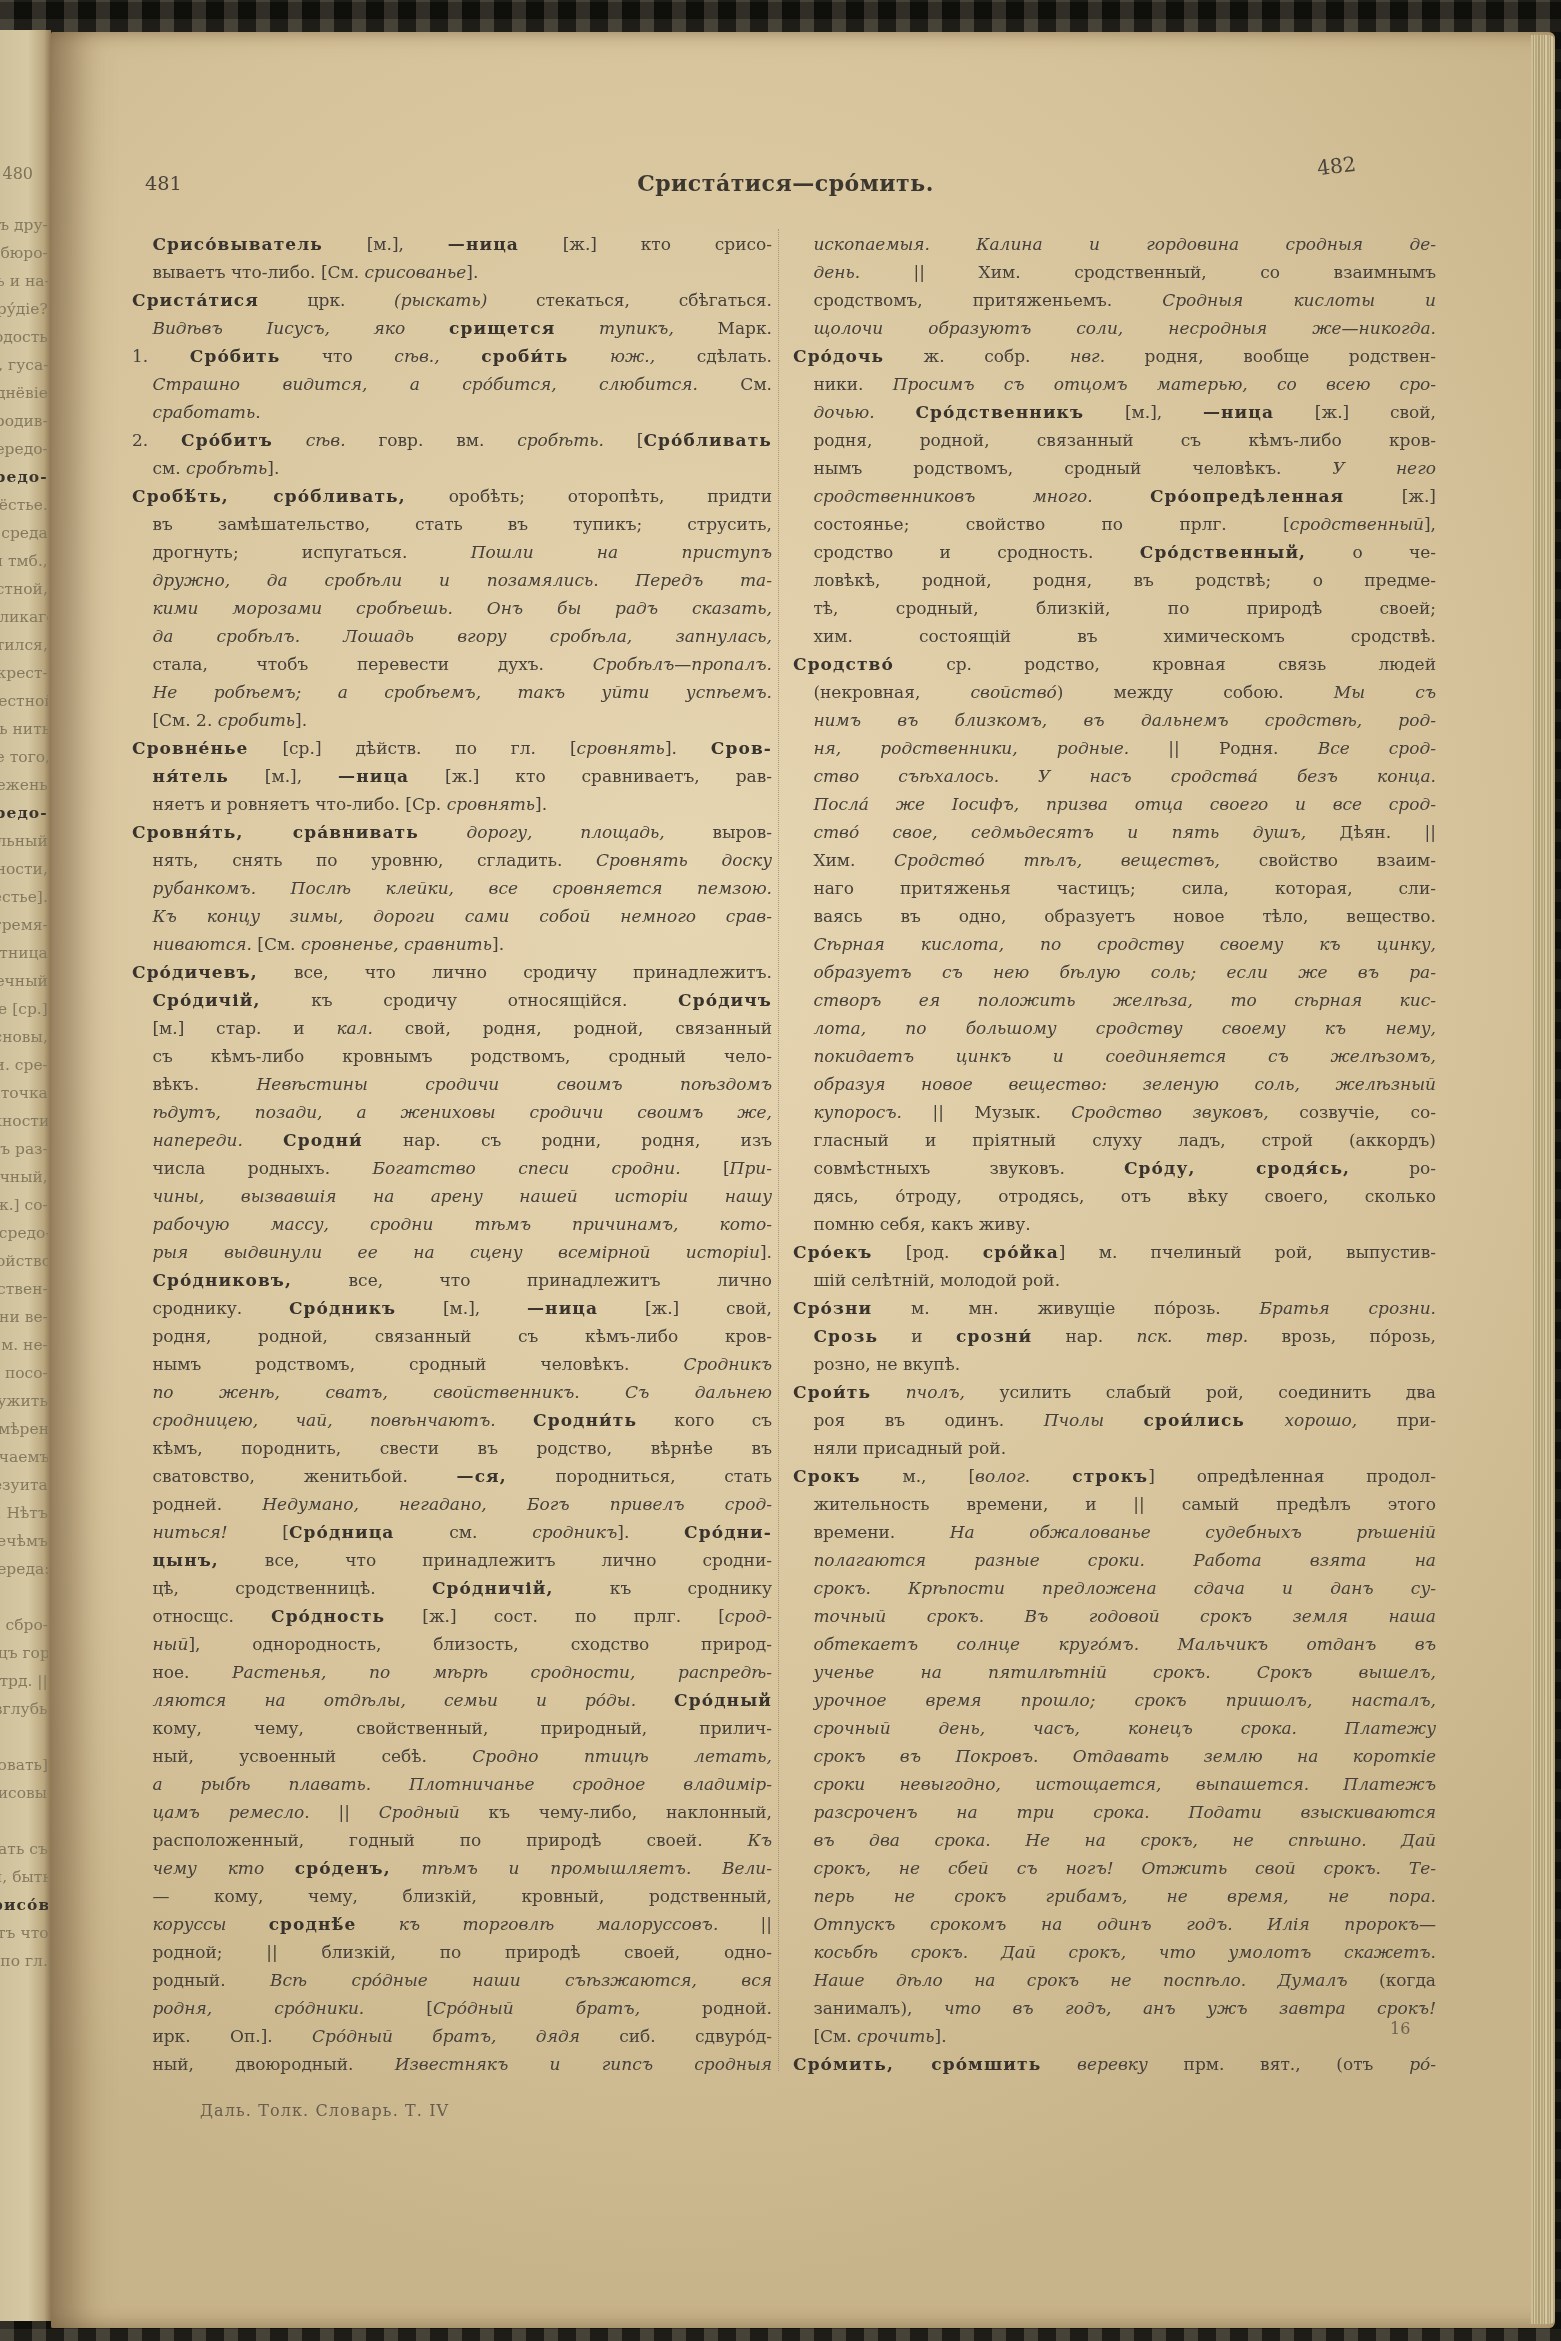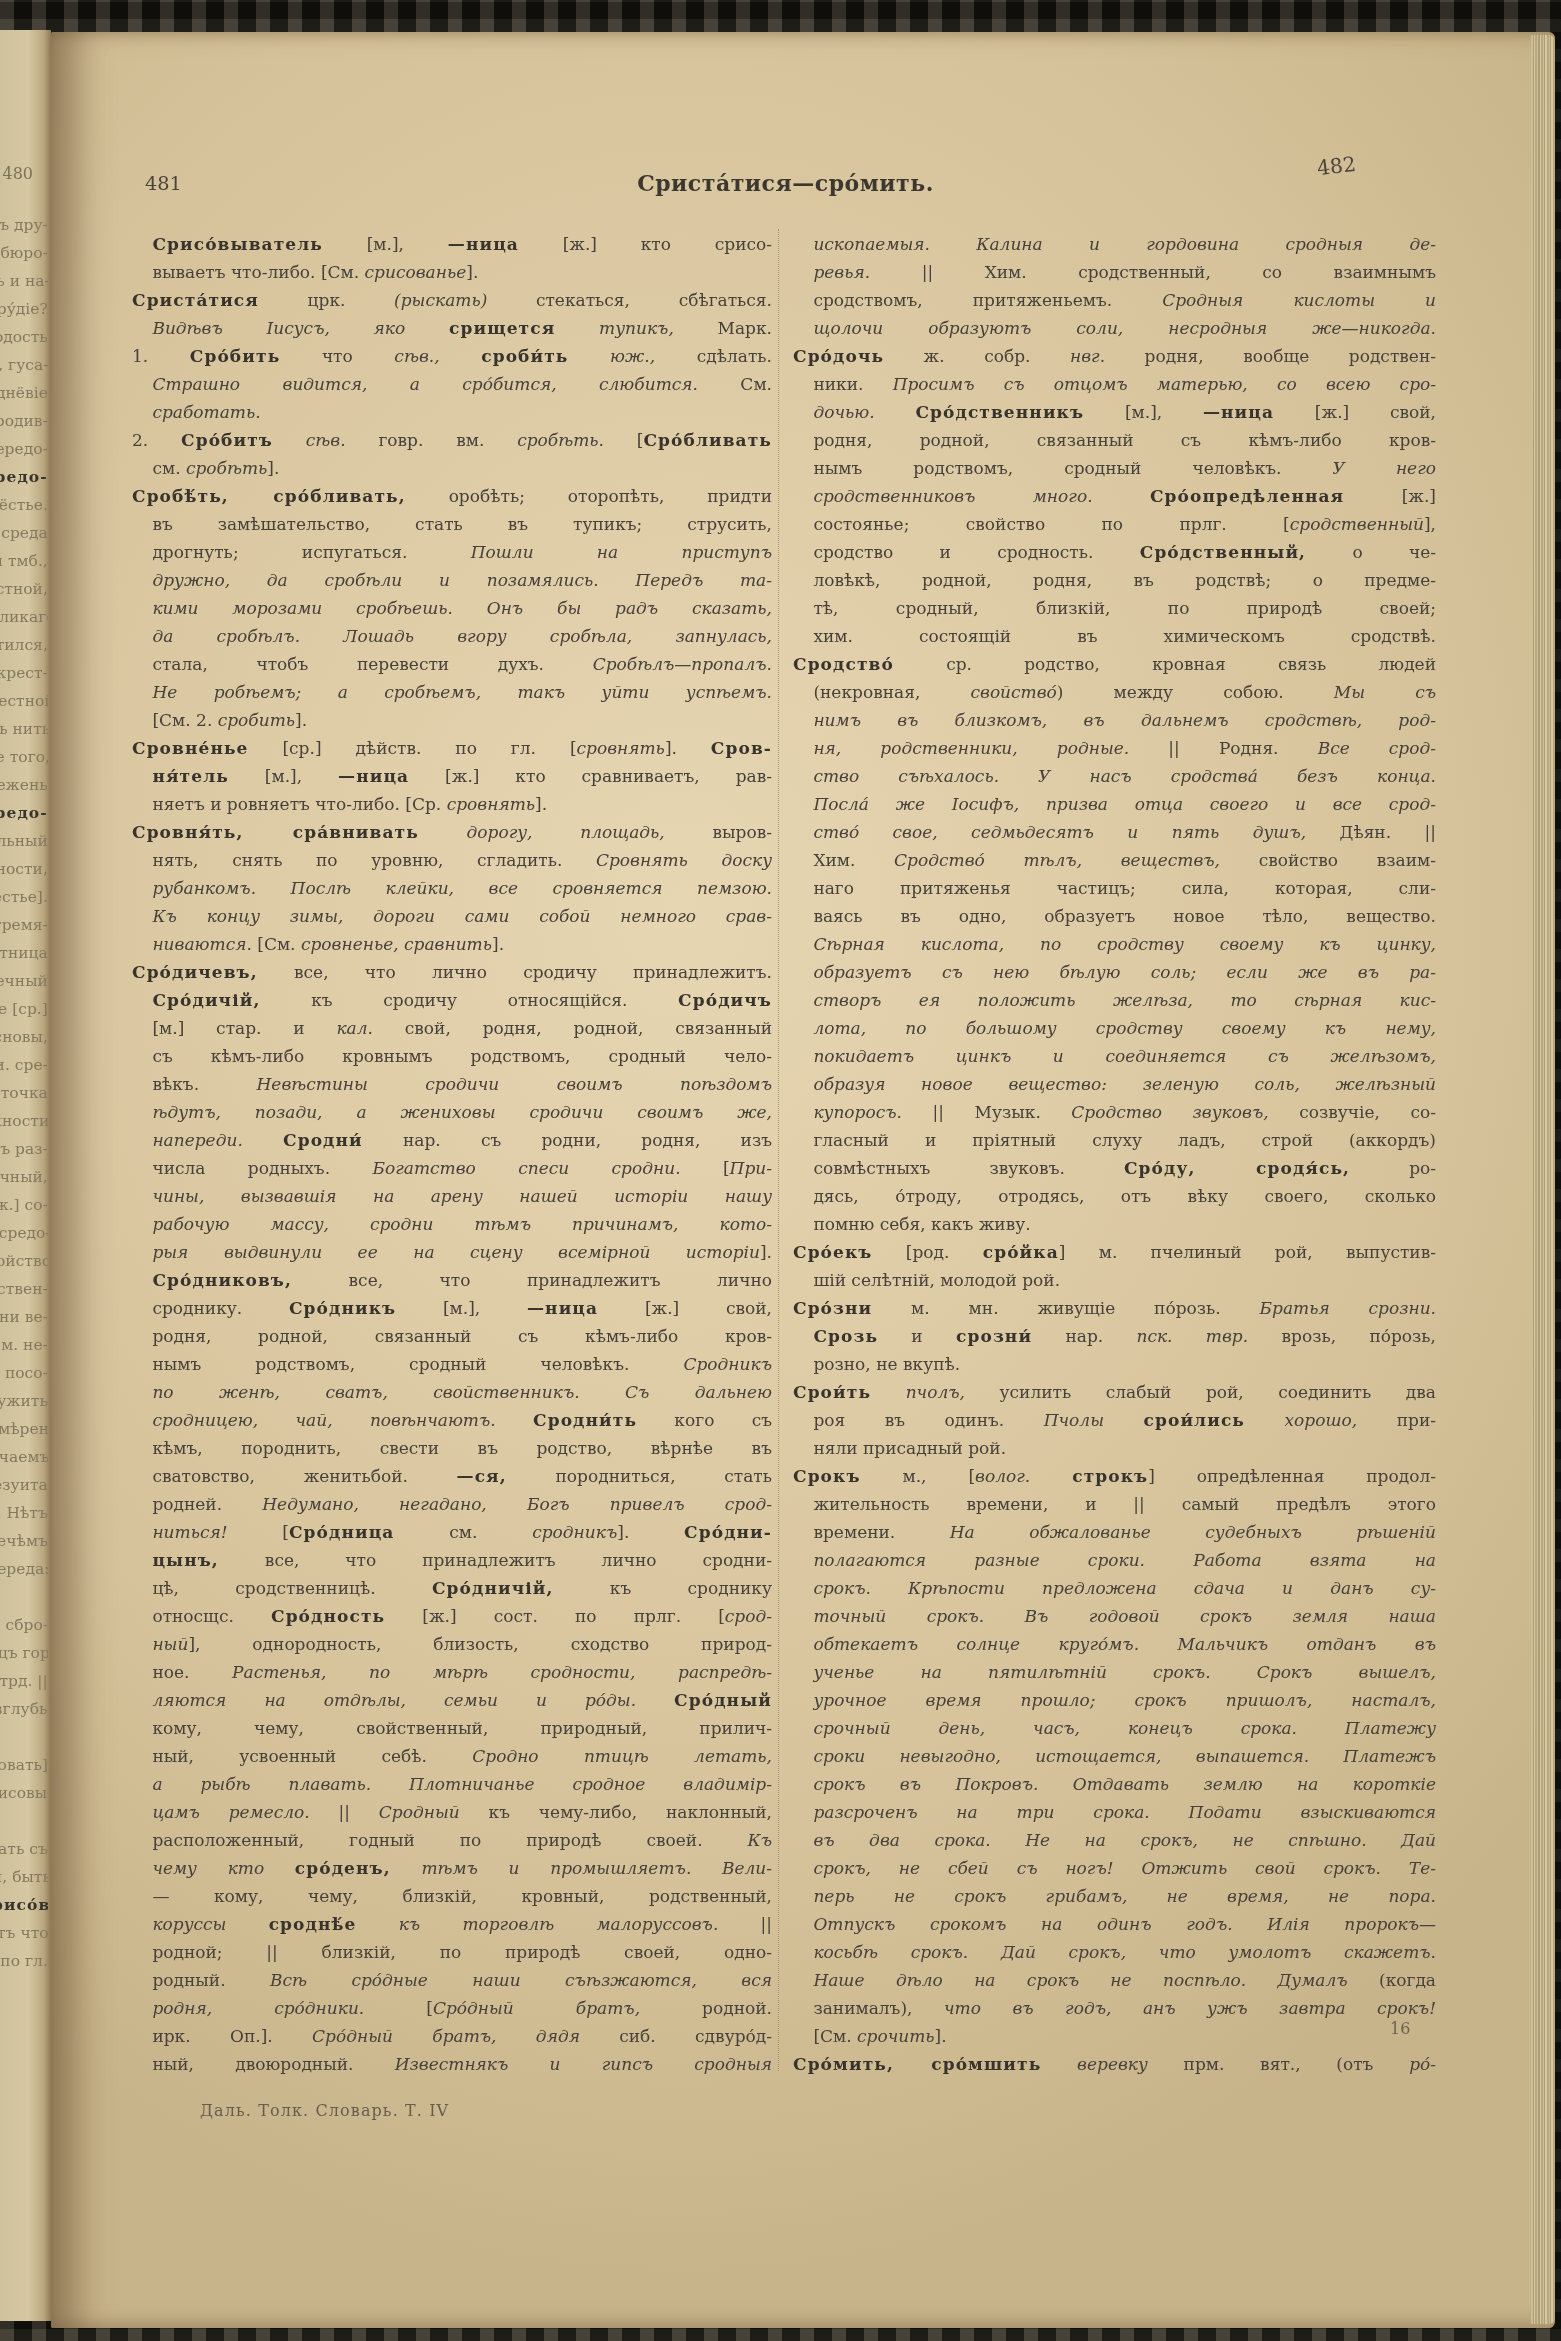--- a/index.html
+++ b/index.html
@@ -204,21 +204,21 @@
       <div class="ln ind"><span class="i">коруссы</span> <span class="b">сроднѣ́е</span> <span class="i">къ торговлѣ малоруссовъ.</span> ||</div>
       <div class="ln ind">родной; || близкій, по природѣ своей, одно-</div>
       <div class="ln ind">родный. <span class="i">Всѣ сро́дные наши съѣзжаются, вся</span></div>
       <div class="ln ind"><span class="i">родня, сро́дники.</span> [<span class="i">Сро́дный братъ,</span> родной.</div>
       <div class="ln ind">ирк. Оп.]. <span class="i">Сро́дный братъ, дядя</span> сиб. сдвуро́д-</div>
       <div class="ln ind">ный, двоюродный. <span class="i">Известнякъ и гипсъ сродныя</span></div>
     </div>
   <div class="divider"></div>
   <div class="col" id="colR">
       <div class="ln ind"><span class="i">ископаемыя. Калина и гордовина сродныя де-</span></div>
-      <div class="ln ind"><span class="i">ревья.</span> || Хим. сродственный, со взаимнымъ</div>
+      <div class="ln ind"><span class="i">день.</span> || Хим. сродственный, со взаимнымъ</div>
       <div class="ln ind">сродствомъ, притяженьемъ. <span class="i">Сродныя кислоты и</span></div>
       <div class="ln ind"><span class="i">щолочи образуютъ соли, несродныя же—никогда.</span></div>
       <div class="ln"><span class="b">Сро́дочь</span> ж. собр. <span class="i">нвг.</span> родня, вообще родствен-</div>
       <div class="ln ind">ники. <span class="i">Просимъ съ отцомъ матерью, со всею сро-</span></div>
       <div class="ln ind"><span class="i">дочью.</span> <span class="b">Сро́дственникъ</span> [м.], <span class="b">—ница</span> [ж.] свой,</div>
       <div class="ln ind">родня, родной, связанный съ кѣмъ-либо кров-</div>
       <div class="ln ind">нымъ родствомъ, сродный человѣкъ. <span class="i">У него</span></div>
       <div class="ln ind"><span class="i">сродственниковъ много.</span> <span class="b">Сро́опредѣленная</span> [ж.]</div>
       <div class="ln ind">состоянье; свойство по прлг. [<span class="i">сродственный</span>],</div>
       <div class="ln ind">сродство и сродность. <span class="b">Сро́дственный,</span> о че-</div>
@@ -257,22 +257,22 @@
       <div class="ln"><span class="b">Срокъ</span> м., [<span class="i">волог.</span> <span class="b">строкъ</span>] опредѣленная продол-</div>
       <div class="ln ind">жительность времени, и || самый предѣлъ этого</div>
       <div class="ln ind">времени. <span class="i">На обжалованье судебныхъ рѣшеній</span></div>
       <div class="ln ind"><span class="i">полагаются разные сроки. Работа взята на</span></div>
       <div class="ln ind"><span class="i">срокъ. Крѣпости предложена сдача и данъ су-</span></div>
       <div class="ln ind"><span class="i">точный срокъ. Въ годовой срокъ земля наша</span></div>
       <div class="ln ind"><span class="i">обтекаетъ солнце круго́мъ. Мальчикъ отданъ въ</span></div>
       <div class="ln ind"><span class="i">ученье на пятилѣтній срокъ. Срокъ вышелъ,</span></div>
       <div class="ln ind"><span class="i">урочное время прошло; срокъ пришолъ, насталъ,</span></div>
       <div class="ln ind"><span class="i">срочный день, часъ, конецъ срока. Платежу</span></div>
+      <div class="ln ind"><span class="i">срокъ въ Покровъ. Отдавать землю на короткіе</span></div>
       <div class="ln ind"><span class="i">сроки невыгодно, истощается, выпашется. Платежъ</span></div>
-      <div class="ln ind"><span class="i">срокъ въ Покровъ. Отдавать землю на короткіе</span></div>
       <div class="ln ind"><span class="i">разсроченъ на три срока. Подати взыскиваются</span></div>
       <div class="ln ind"><span class="i">въ два срока. Не на срокъ, не спѣшно. Дай</span></div>
       <div class="ln ind"><span class="i">срокъ, не сбей съ ногъ! Отжить свой срокъ. Те-</span></div>
       <div class="ln ind"><span class="i">перь не срокъ грибамъ, не время, не пора.</span></div>
       <div class="ln ind"><span class="i">Отпускъ срокомъ на одинъ годъ. Илія пророкъ—</span></div>
       <div class="ln ind"><span class="i">косьбѣ срокъ. Дай срокъ, что умолотъ скажетъ.</span></div>
       <div class="ln ind"><span class="i">Наше дѣло на срокъ не поспѣло. Думалъ</span> (когда</div>
       <div class="ln ind">занималъ), <span class="i">что въ годъ, анъ ужъ завтра срокъ!</span></div>
       <div class="ln ind end">[См. <span class="i">срочить</span>].</div>
       <div class="ln"><span class="b">Сро́мить, сро́мшить</span> <span class="i">веревку</span> прм. вят., (отъ <span class="i">ро́-</span></div>

